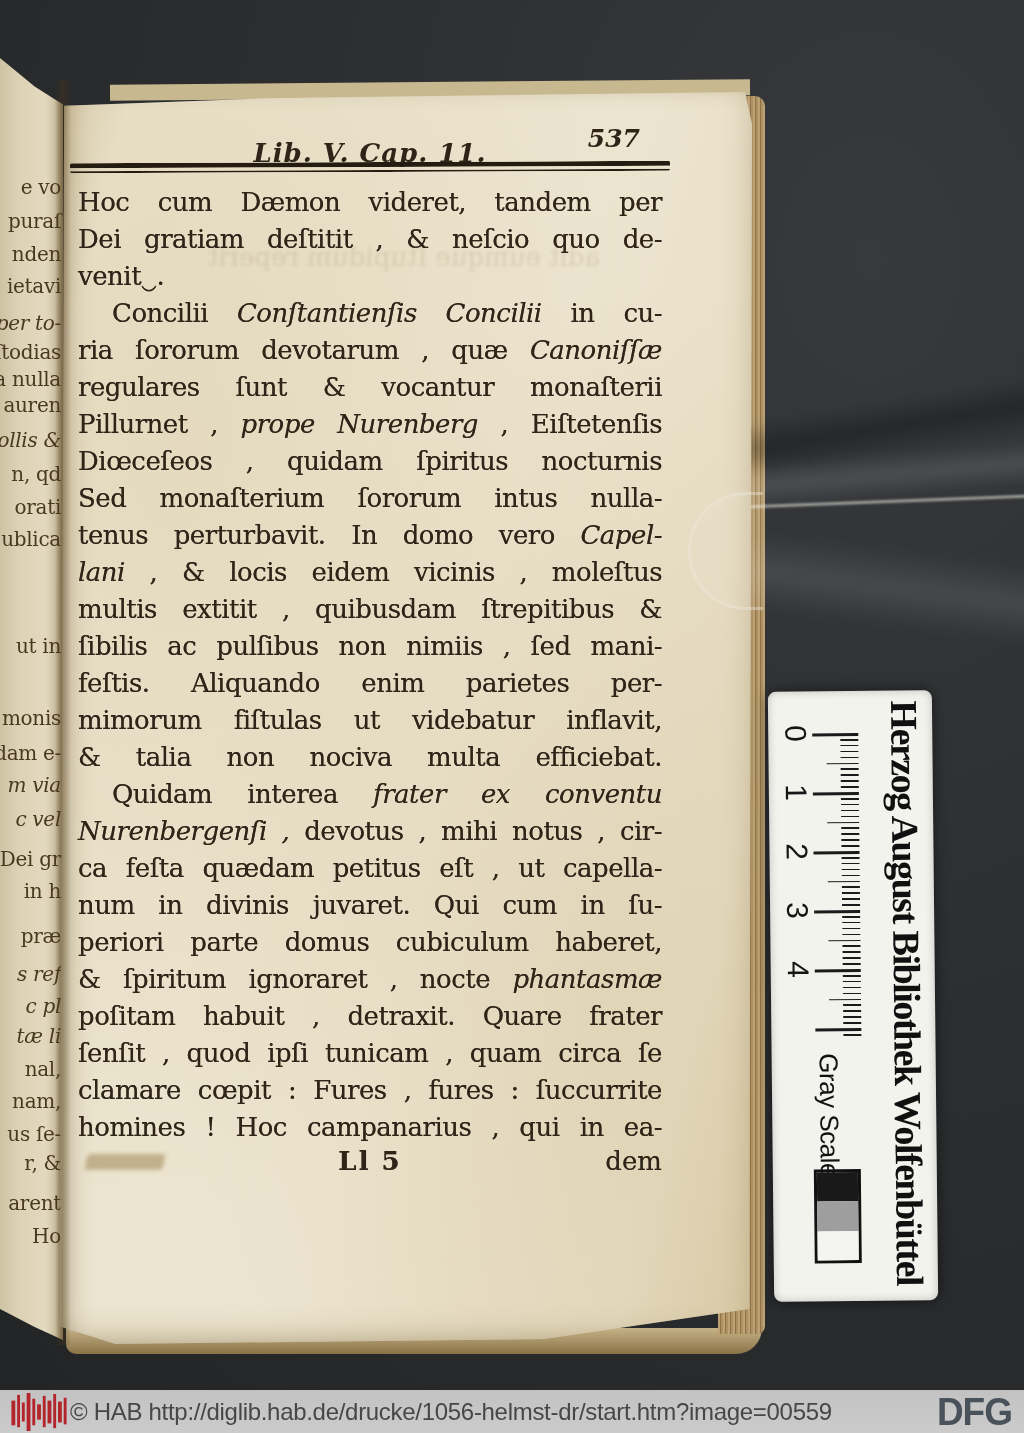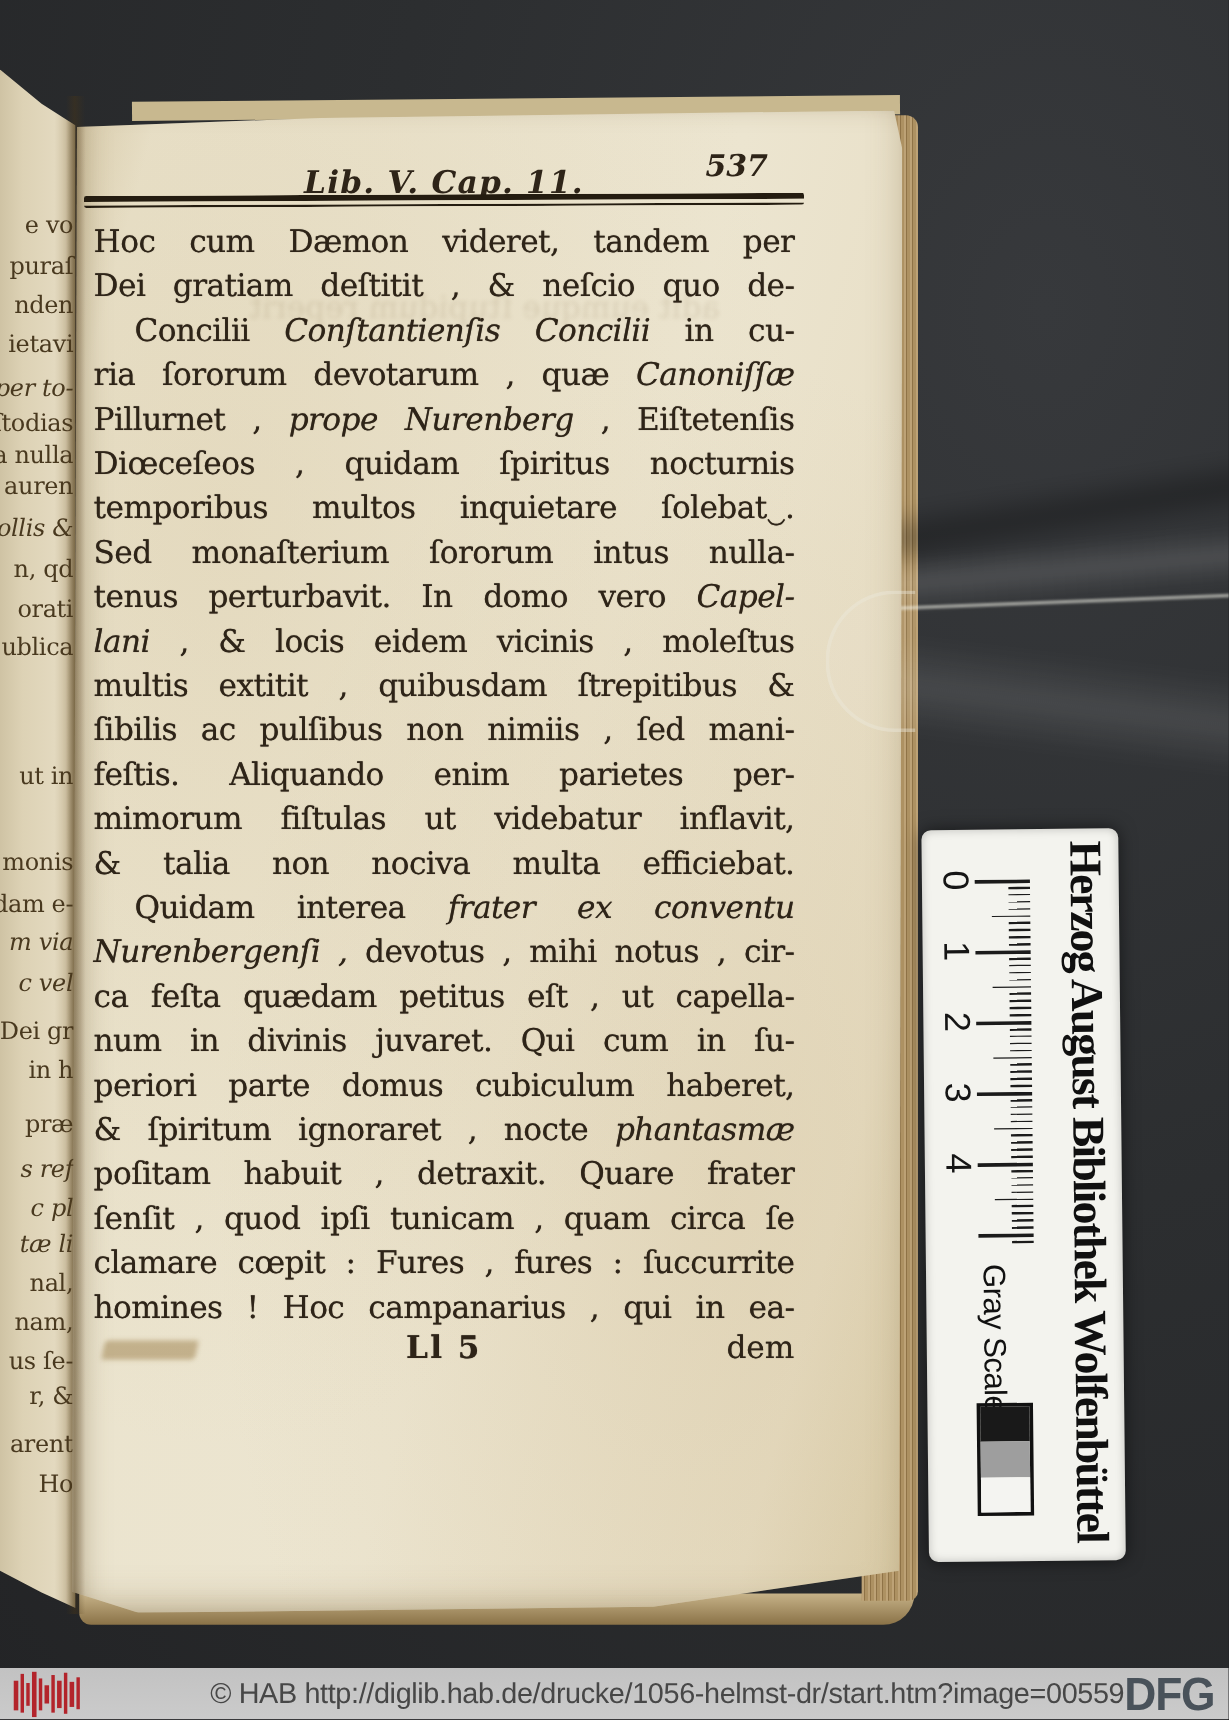--- a/index.html
+++ b/index.html
@@ -79,21 +79,21 @@
     font-family:"Liberation Sans",sans-serif;font-size:30px;color:#151515;}
   .grayscale-label{position:absolute;left:362px;top:92px;white-space:nowrap;
     font-family:"Liberation Sans",sans-serif;font-size:26px;letter-spacing:-.5px;color:#111;}
   .patches{position:absolute;left:478px;top:76px;width:94px;height:47px;
     border:3px solid #111;box-sizing:border-box;display:flex;}
   .patches div{flex:1;height:100%;}
   
   .footer{position:absolute;left:0;top:1390px;width:1024px;height:43px;z-index:6;
     background:linear-gradient(#c2c2c2,#cbcbcb);display:flex;align-items:center;}
   .hab-logo{width:62px;height:38px;margin-left:8px;flex:none;}
-  .copyright{flex:1;text-align:right;font-family:"Liberation Sans",sans-serif;
+  .copyright{flex:1;text-align:left;font-family:"Liberation Sans",sans-serif;
     font-size:24px;color:#474747;letter-spacing:-.3px;}
   .dfg{flex:none;margin-right:12px;font-family:"Liberation Sans",sans-serif;
     font-weight:bold;font-size:37px;color:#49525a;letter-spacing:-1px;transform:scaleY(1.05);}
 </style>
 </head>
 <body>
 
 <div class="stage">
 
   <div class="top-edge"></div>
@@ -136,27 +136,28 @@
     <div class="page-inner">
       <div class="running-head">
         <span class="chapter">Lib. V. Cap. 11.</span>
         <span class="pagenum">537</span>
       </div>
       <div class="rule"></div>
       <div id="text-body">
           <div class="para">
             <div class="line"><span>Hoc cum Dæmon videret, tandem per</span></div>
             <div class="line"><span>Dei gratiam deſtitit , &amp; neſcio quo de-</span></div>
+            <div class="line no-just"><span>venit‿.</span></div>
           </div>
           <div class="para indent">
             <div class="line"><span>Concilii </span><i>Conſtantienſis Concilii</i><span> in cu-</span></div>
             <div class="line"><span>ria ſororum devotarum , quæ </span><i>Canoniſſæ</i></div>
+            <div class="line"><span>regulares ſunt &amp; vocantur monaſterii</span></div>
             <div class="line"><span>Pillurnet , </span><i>prope Nurenberg</i><span> , Eiſtetenſis</span></div>
             <div class="line"><span>Diœceſeos , quidam ſpiritus nocturnis</span></div>
-            <div class="line"><span>temporibus multos inquietare ſolebat‿.</span></div>
             <div class="line"><span>Sed monaſterium ſororum intus nulla-</span></div>
             <div class="line"><span>tenus perturbavit. In domo vero </span><i>Capel-</i></div>
             <div class="line"><i>lani</i><span> , &amp; locis eidem vicinis , moleſtus</span></div>
             <div class="line"><span>multis extitit , quibusdam ſtrepitibus &amp;</span></div>
             <div class="line"><span>ſibilis ac pulſibus non nimiis , ſed mani-</span></div>
             <div class="line"><span>feſtis. Aliquando enim parietes per-</span></div>
             <div class="line"><span>mimorum fiſtulas ut videbatur inflavit,</span></div>
             <div class="line"><span>&amp; talia non nociva multa efficiebat.</span></div>
           </div>
           <div class="para indent">

